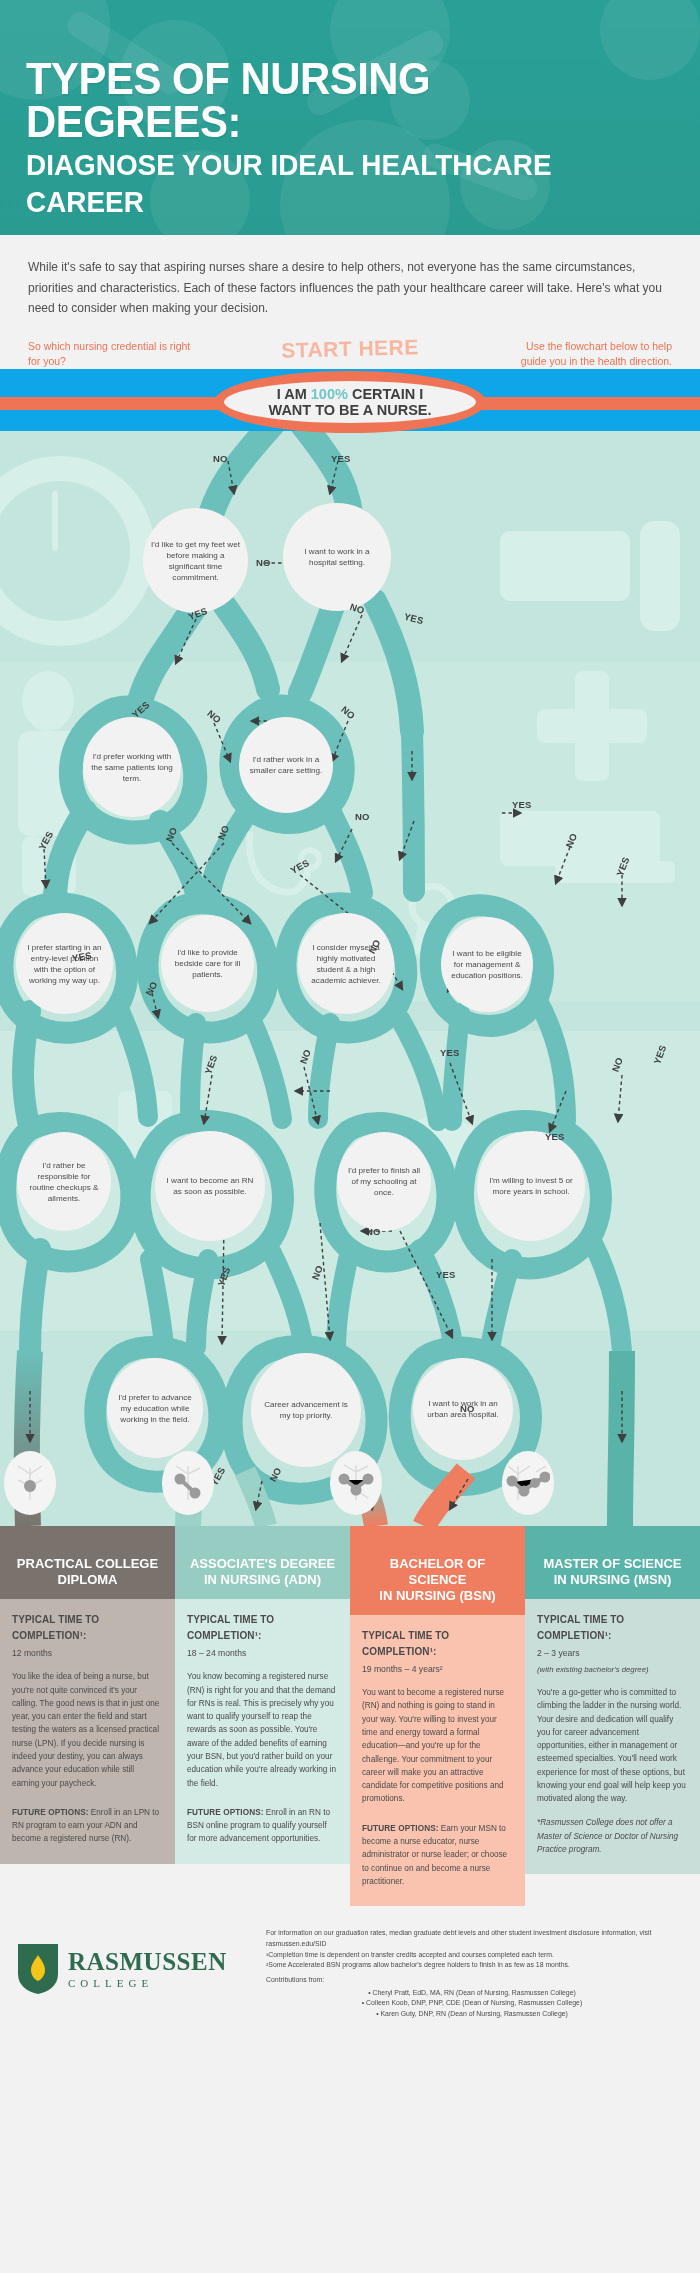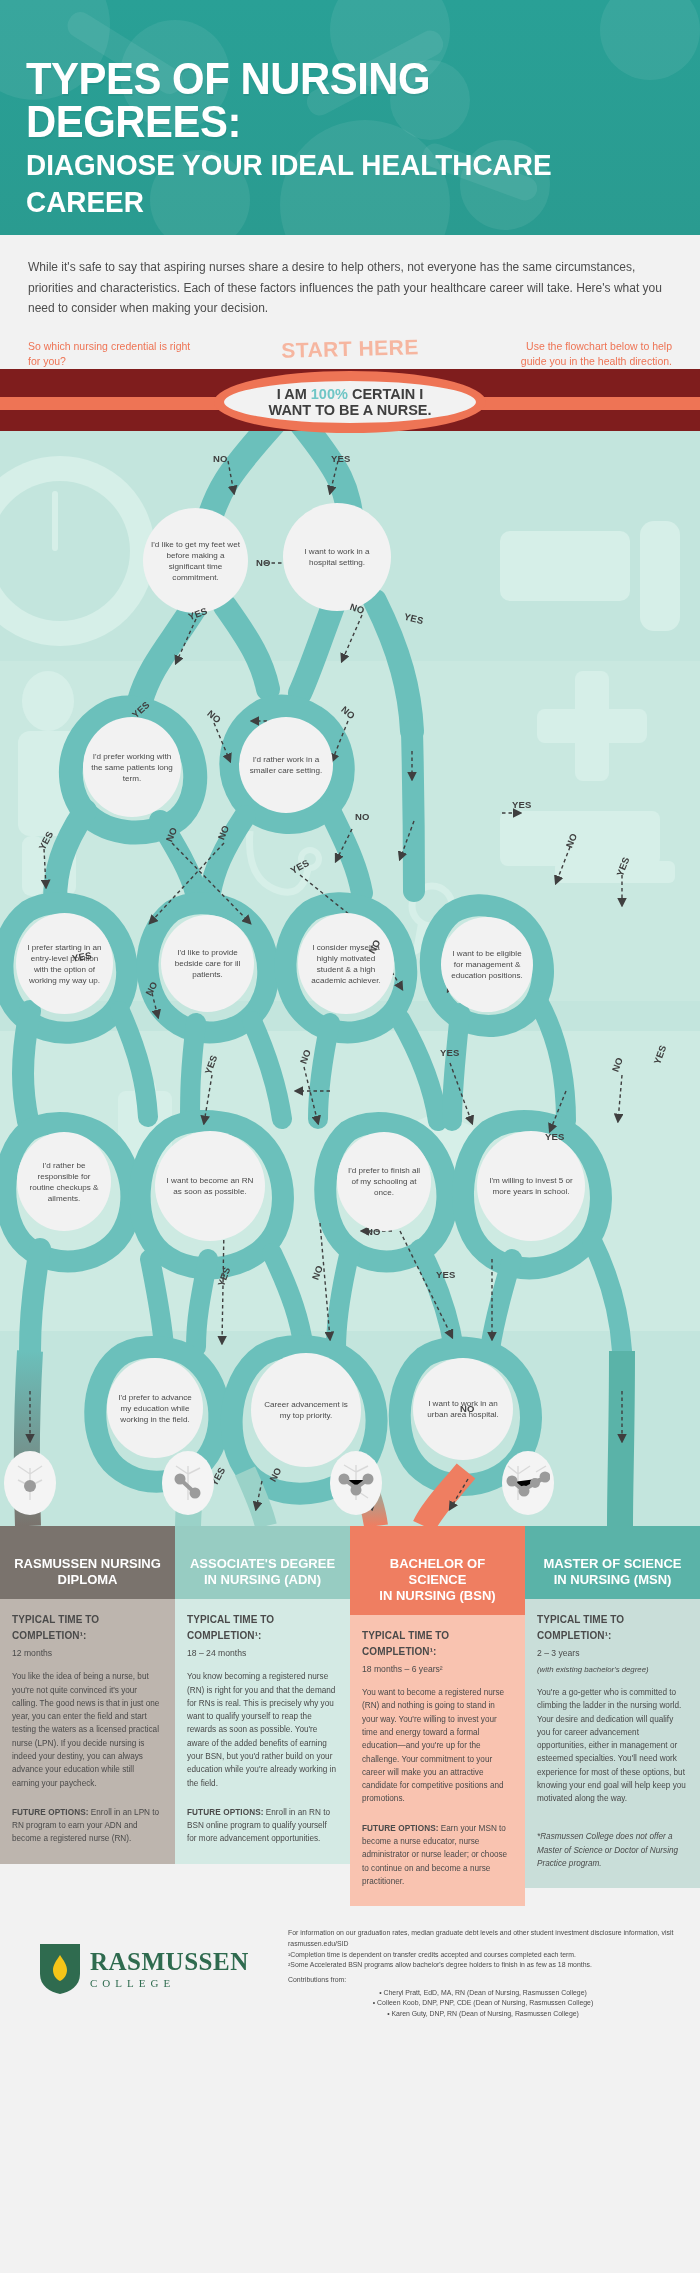--- a/index.html
+++ b/index.html
@@ -89,21 +89,21 @@
     transform: rotate(-1.5deg);
     text-align: center;
     width: 180px;
     margin-top: -2px;
   }
 
   
   .start-band {
     position: relative;
     height: 62px;
-    background: #7f1d1d;
+    background: #0ea5e9;
   }
   .start-bar {
     position: absolute;
     left: 0; right: 0;
     top: 28px;
     height: 13px;
     background: #ee7455;
   }
   .start-oval {
     position: absolute;
@@ -203,36 +203,36 @@
     margin-bottom: 3px;
   }
   .col-body .dur { display: block; margin-bottom: 3px; font-size: 8.6px; }
   .col-body .sub { display: block; font-style: italic; font-size: 7.8px; margin-bottom: 3px; }
   .col-body .para { margin-top: 9px; }
   .col-body .future { margin-top: 16px; }
   .col-body .future b {
     font-family: "Liberation Sans Narrow","Liberation Sans",sans-serif;
     letter-spacing: 0.1px;
   }
-  .col-body .note { margin-top: 25px; font-style: italic; }
+  .col-body .note { margin-top: 11px; font-style: italic; }
 
   .c-lpn .col-head { background: #7a736d; }
   .c-lpn .col-body { background: #bdb5ae; color: #4a4a4a; }
   .c-adn .col-head { background: #97ccc2; }
   .c-adn .col-body { background: #d4eae4; color: #4a4a4a; }
   .c-bsn .col-head { background: #ef7e61; }
   .c-bsn .col-body { background: #f9c3b0; color: #4a4a4a; }
   .c-msn .col-head { background: #5ab3a8; }
   .c-msn .col-body { background: #c9ded9; color: #4a4a4a; }
 
   
   .footer {
     display: flex;
     background: #f2f2f2;
-    padding: 22px 22px 26px 38px;
+    padding: 22px 22px 26px 16px;
     align-items: flex-start;
   }
   .logo-wrap { width: 250px; padding-top: 14px; }
   .logo {
     display: flex; align-items: center; gap: 8px;
   }
   .shield { width: 44px; height: 54px; }
   .logo-text { display: flex; flex-direction: column; }
   .logo-main {
     font-family: "Liberation Serif", serif;
@@ -556,21 +556,21 @@
           <circle cx="29" cy="23" r="5" fill="#9b9b9b"></circle>
           <circle cx="39" cy="17" r="5.5" fill="#9b9b9b"></circle>
         </svg>
     </div>
   </div>
 
   <div class="cols">
 
     <div class="col c-lpn">
       <div class="col-head">
-        <span>RASMUSSEN NURSING</span><br>
+        <span>PRACTICAL COLLEGE</span><br>
         <span>DIPLOMA</span>
       </div>
       <div class="col-body">
         <span class="ttc">TYPICAL TIME TO COMPLETION¹:</span>
         <span class="dur">12 months</span>
         <div class="para">You like the idea of being a nurse, but you're not quite convinced it's your calling. The good news is that in just one year, you can enter the field and start testing the waters as a licensed practical nurse (LPN). If you decide nursing is indeed your destiny, you can always advance your education while still earning your paycheck.</div>
         <div class="future"><b>FUTURE OPTIONS:</b><span> Enroll in an LPN to RN program to earn your ADN and become a registered nurse (RN).</span></div>
       </div>
     </div>
 
@@ -587,21 +587,21 @@
       </div>
     </div>
 
     <div class="col c-bsn">
       <div class="col-head">
         <span>BACHELOR OF SCIENCE</span><br>
         <span>IN NURSING (BSN)</span>
       </div>
       <div class="col-body">
         <span class="ttc">TYPICAL TIME TO COMPLETION¹:</span>
-        <span class="dur">18 months – 6 years²</span>
+        <span class="dur">19 months – 4 years²</span>
         <div class="para">You want to become a registered nurse (RN) and nothing is going to stand in your way. You're willing to invest your time and energy toward a formal education—and you're up for the challenge. Your commitment to your career will make you an attractive candidate for competitive positions and promotions.</div>
         <div class="future"><b>FUTURE OPTIONS:</b><span> Earn your MSN to become a nurse educator, nurse administrator or nurse leader; or choose to continue on and become a nurse practitioner.</span></div>
       </div>
     </div>
 
     <div class="col c-msn">
       <div class="col-head">
         <span>MASTER OF SCIENCE</span><br>
         <span>IN NURSING (MSN)</span>
       </div>

